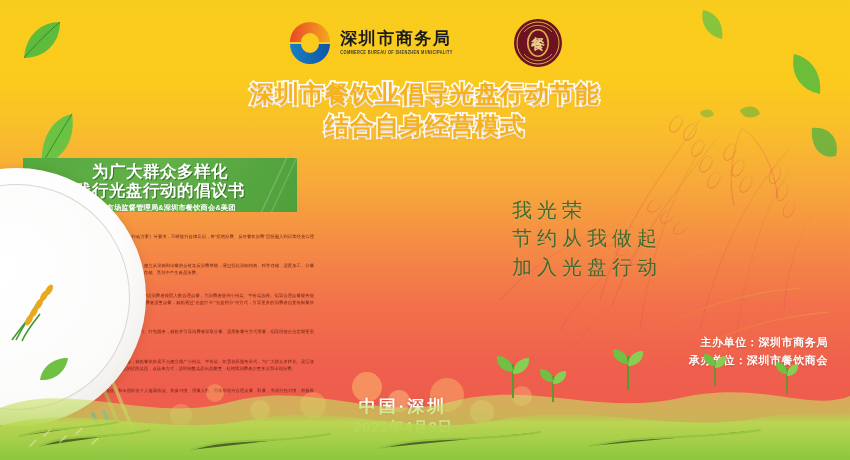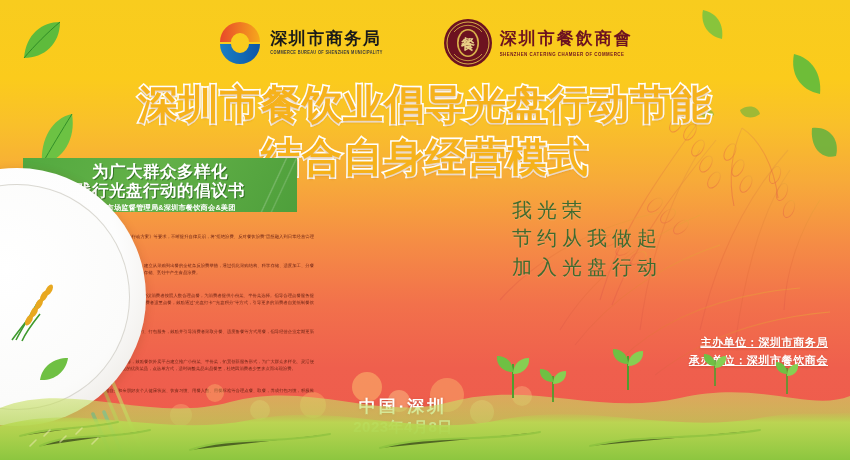--- a/index.html
+++ b/index.html
@@ -52,21 +52,21 @@
     transform:scaleY(1.15); transform-origin:left top; margin-top:2px;
   }
   .logo-en.maroon { color:#6d1220; font-size:4.4px; letter-spacing:.5px; }
 
   
   .main-title {
     position:absolute; top:78px; left:0; width:850px;
     text-align:center; pointer-events:none;
   }
   .main-title .ln {
-    font-size:40px; font-weight:bold; color:#f6b21b;
+    font-size:24px; font-weight:bold; color:#f6b21b;
     letter-spacing:1px; line-height:1.32;
     -webkit-text-stroke:3.2px #ffffff;
     paint-order:stroke fill;
     text-shadow:0 2px 2px rgba(170,90,10,.28);
   }
 
   
   .doc {
     position:absolute; left:-6px; top:158px; width:332px; height:244px;
     overflow:hidden;
@@ -134,21 +134,20 @@
     line-height:1.42; letter-spacing:5px; white-space:nowrap;
     text-shadow:0 1px 1px rgba(255,255,255,.18);
   }
 
   
   .orgs { position:absolute; left:560px; top:333px; width:280px; text-align:right; padding-right:12px; }
   .orgs .ol {
     font-size:11px; font-weight:bold; color:#ffffff; line-height:1.65;
     letter-spacing:.6px; white-space:nowrap;
     text-shadow:0 1px 2px rgba(150,50,30,.35);
-    text-decoration:underline;
   }
 
   
   .place {
     position:absolute; left:0; top:398px; width:850px; text-align:center;
     padding-left:-10px;
   }
   .place .p1 {
     font-size:17px; font-weight:bold; color:#ffffff; letter-spacing:3px;
     line-height:1.1; text-shadow:0 1px 3px rgba(140,60,30,.45);
@@ -269,24 +268,20 @@
     <div class="logo">
       <svg class="logo-mark" width="50" height="50" viewBox="0 0 50 50">
         <circle cx="25" cy="25" r="24" fill="#6d1220"></circle>
         <circle cx="25" cy="25" r="21" fill="none" stroke="#d9b24a" stroke-width="1"></circle>
         <ellipse cx="25" cy="25" rx="11" ry="14" fill="#d9b24a"></ellipse>
         <ellipse cx="25" cy="25" rx="9.4" ry="12.4" fill="#6d1220"></ellipse>
         <text x="25" y="31" font-size="14" font-weight="bold" fill="#e8cf86" text-anchor="middle" font-family="DejaVu Serif, serif">餐</text>
         <path d="M11,14 A18,18 0 0 1 39,14" fill="none" stroke="#d9b24a" stroke-width=".8"></path>
         <path d="M11,36 A18,18 0 0 0 39,36" fill="none" stroke="#d9b24a" stroke-width=".8"></path>
       </svg>
-      <div class="logo-text">
-        <div class="logo-cn maroon">深圳市餐飲商會</div>
-        <div class="logo-en maroon">SHENZHEN CATERING CHAMBER OF COMMERCE</div>
-      </div>
     </div>
 
   </div>
 
   <div class="main-title">
     <div class="ln">深圳市餐饮业倡导光盘行动节能</div>
     <div class="ln">结合自身经营模式</div>
   </div>
 
   <div class="doc">

